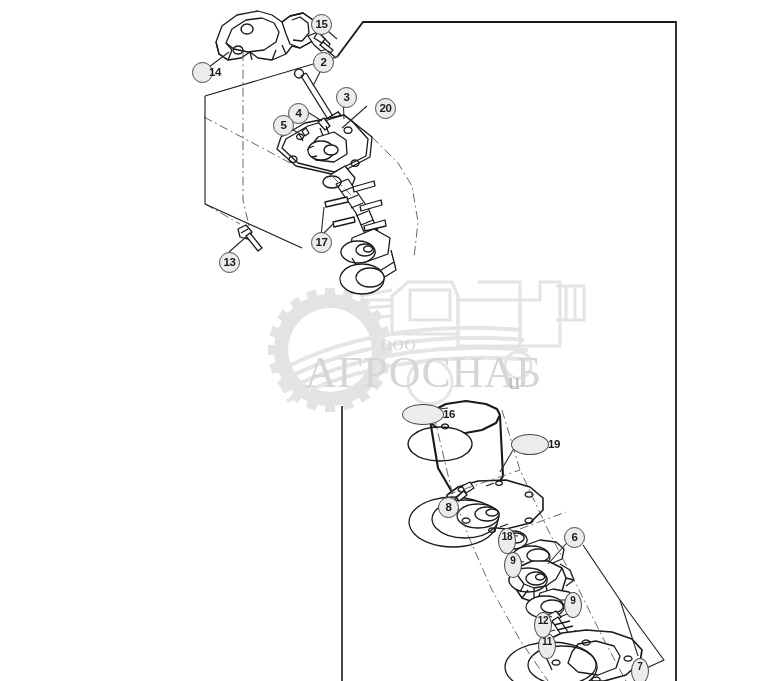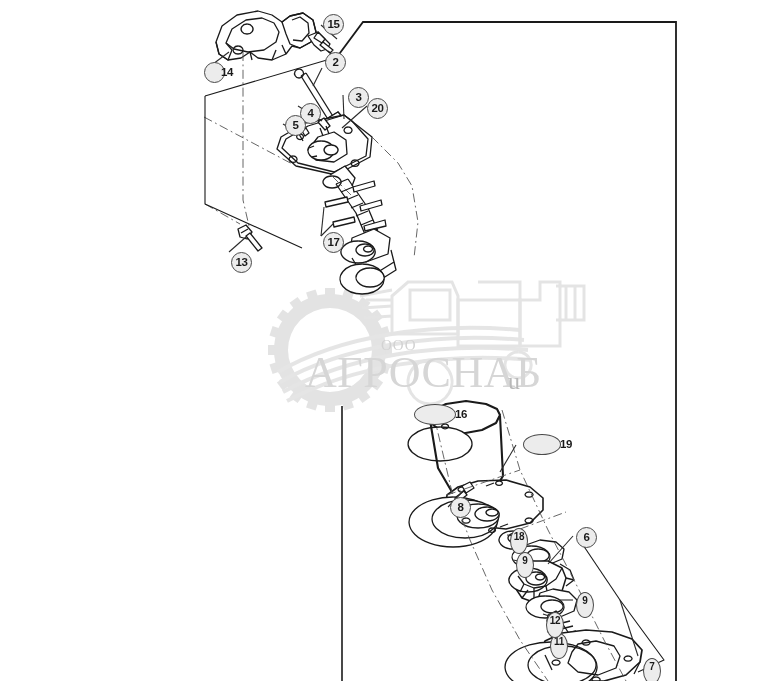--- a/index.html
+++ b/index.html
@@ -43,21 +43,20 @@
     box-sizing: border-box;
     color: #1a1a1a;
     font-family: "Liberation Sans", sans-serif;
     font-size: 11.5px;
     font-weight: bold;
     line-height: 18px;
     text-align: center;
     pointer-events: auto;
     cursor: default;
     letter-spacing: -0.3px;
-    margin-left: 12px;
   }
   .balloon.sm {
     width: 18px;
     height: 26px;
     font-size: 10px;
     line-height: 15.5px;
   }
   .wm {
     position: absolute;
     pointer-events: none;
@@ -423,16 +422,16 @@
       <div class="balloon sm" style="left: 564px; top: 592px;">9</div>
       <div class="balloon sm" style="left: 538px; top: 633px;">11</div>
       <div class="balloon sm" style="left: 534px; top: 612px;">12</div>
       <div class="balloon" style="left: 219px; top: 252px;">13</div>
       <div class="balloon" style="left: 192px; top: 62px; padding-left: 16px;">14</div>
       <div class="balloon" style="left: 311px; top: 14px;">15</div>
       <div class="balloon" style="left: 402px; top: 404px; padding-left: 40px;">16</div>
       <div class="balloon" style="left: 311px; top: 232px;">17</div>
       <div class="balloon sm" style="left: 498px; top: 528px;">18</div>
       <div class="balloon" style="left: 511px; top: 434px; padding-left: 36px;">19</div>
-      <div class="balloon" style="left: 355px; top: 98px;">20</div>
+      <div class="balloon" style="left: 375px; top: 98px;">20</div>
     </div>
 
 </div>
 
 </body></html>

